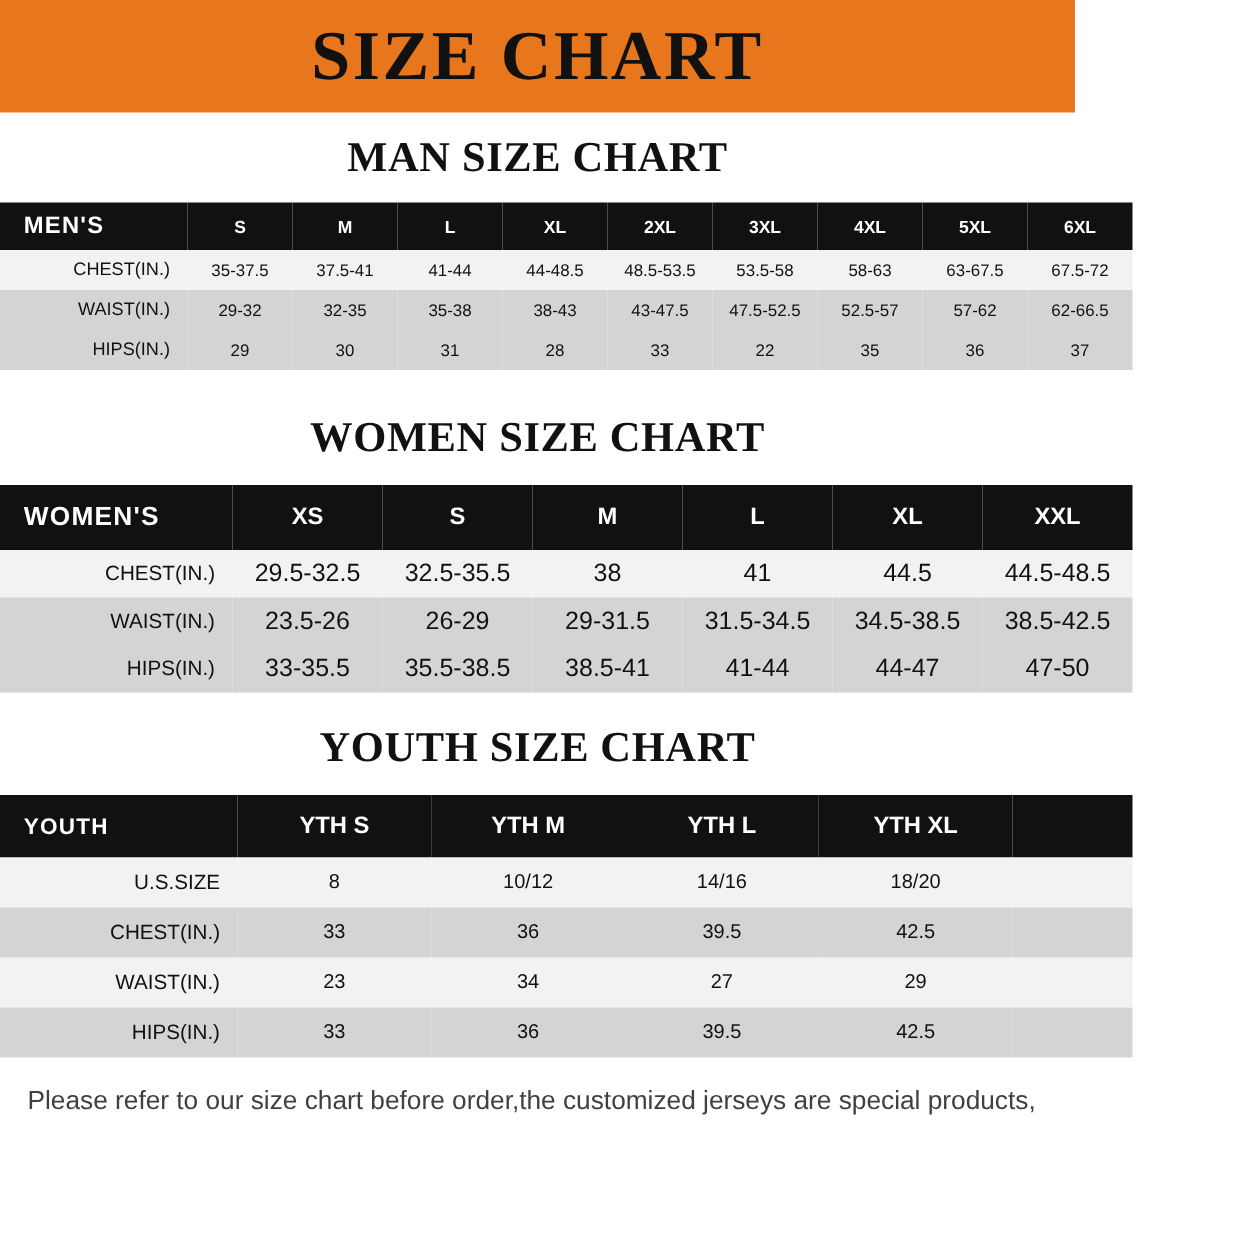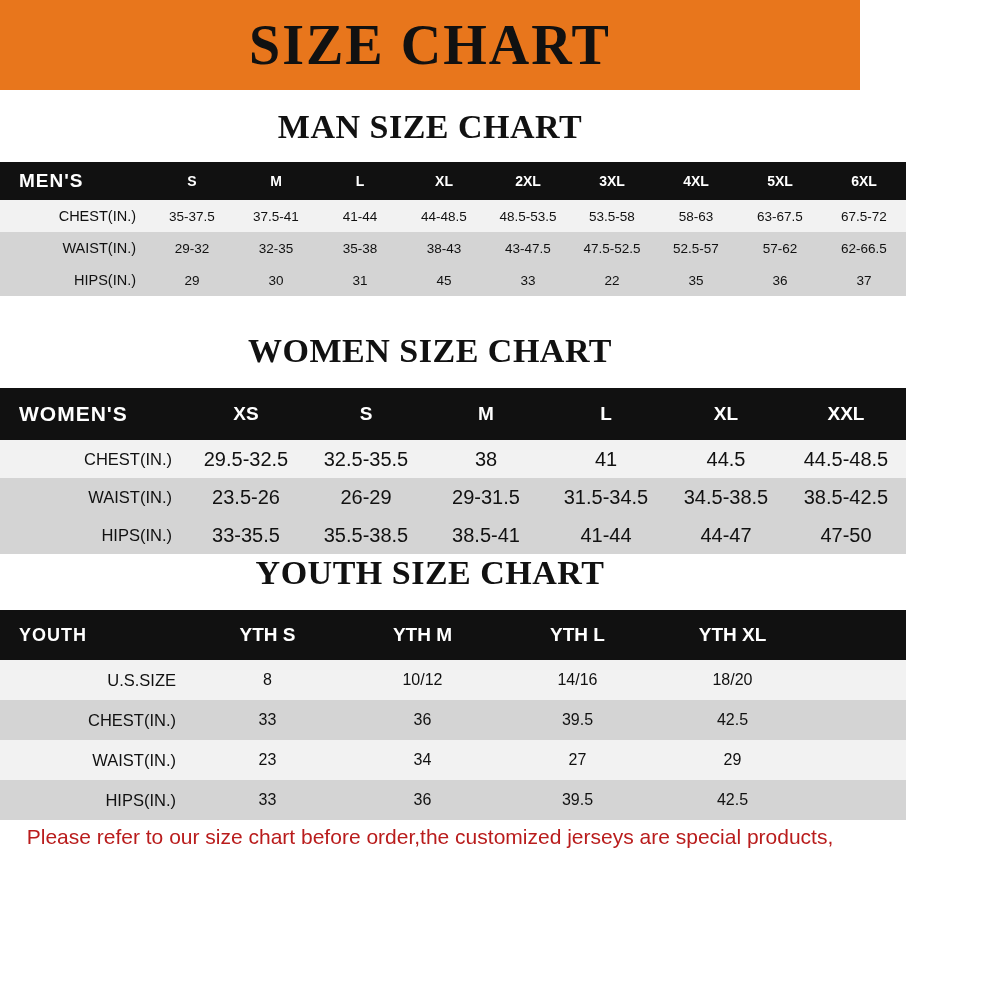--- a/index.html
+++ b/index.html
@@ -40,21 +40,21 @@
   .section-title {
     text-align: center;
     font-family: "Liberation Serif", serif;
     font-weight: bold;
     font-size: 34px;
     color: #111111;
     letter-spacing: 0.5px;
   }
   .sec-man-title { margin-top: 18px; margin-bottom: 16px; }
   .sec-women-title { margin-top: 36px; margin-bottom: 18px; }
-  .sec-youth-title { margin-bottom: 18px; font-family: Liberation Serif, serif; }
+  .sec-youth-title { margin-top: 26px; margin-bottom: 18px; font-family: Liberation Serif, serif; }
 
   
   table {
     border-collapse: collapse;
     table-layout: fixed;
     margin: 0 auto;
   }
   .tbl { width: 906px; }
   .tbl th, .tbl td {
     text-align: center;
@@ -99,23 +99,23 @@
   #women-table tbody td.rowlabel { font-size: 16.5px; }
 
   
   #youth-table thead th { height: 50px; font-size: 19px; }
   #youth-table thead th.rowlabel { font-size: 18px; }
   #youth-table tbody td { height: 40px; font-size: 16px; }
   #youth-table tbody td.rowlabel { font-size: 16.5px; }
 
   
   .footer-note {
-    margin-top: 2px;
-    text-align: center;
-    color: #b91c1c;
+    margin-top: 20px;
+    text-align: left;
+    color: #404040;
     font-size: 21px;
     line-height: 1.45;
     padding: 0 22px;
   }
   .footer-note div { white-space: nowrap; }
 </style>
 </head>
 <body>
 
 <div class="page">
@@ -175,21 +175,21 @@
         <td>47.5-52.5</td>
         <td>52.5-57</td>
         <td>57-62</td>
         <td>62-66.5</td>
       </tr>
       <tr class="dark">
         <td class="rowlabel">HIPS(IN.)</td>
         <td>29</td>
         <td>30</td>
         <td>31</td>
-        <td>45</td>
+        <td>28</td>
         <td>33</td>
         <td>22</td>
         <td>35</td>
         <td>36</td>
         <td>37</td>
       </tr>
     </tbody>
   </table>
 
   <div class="section-title sec-women-title">WOMEN SIZE CHART</div>

